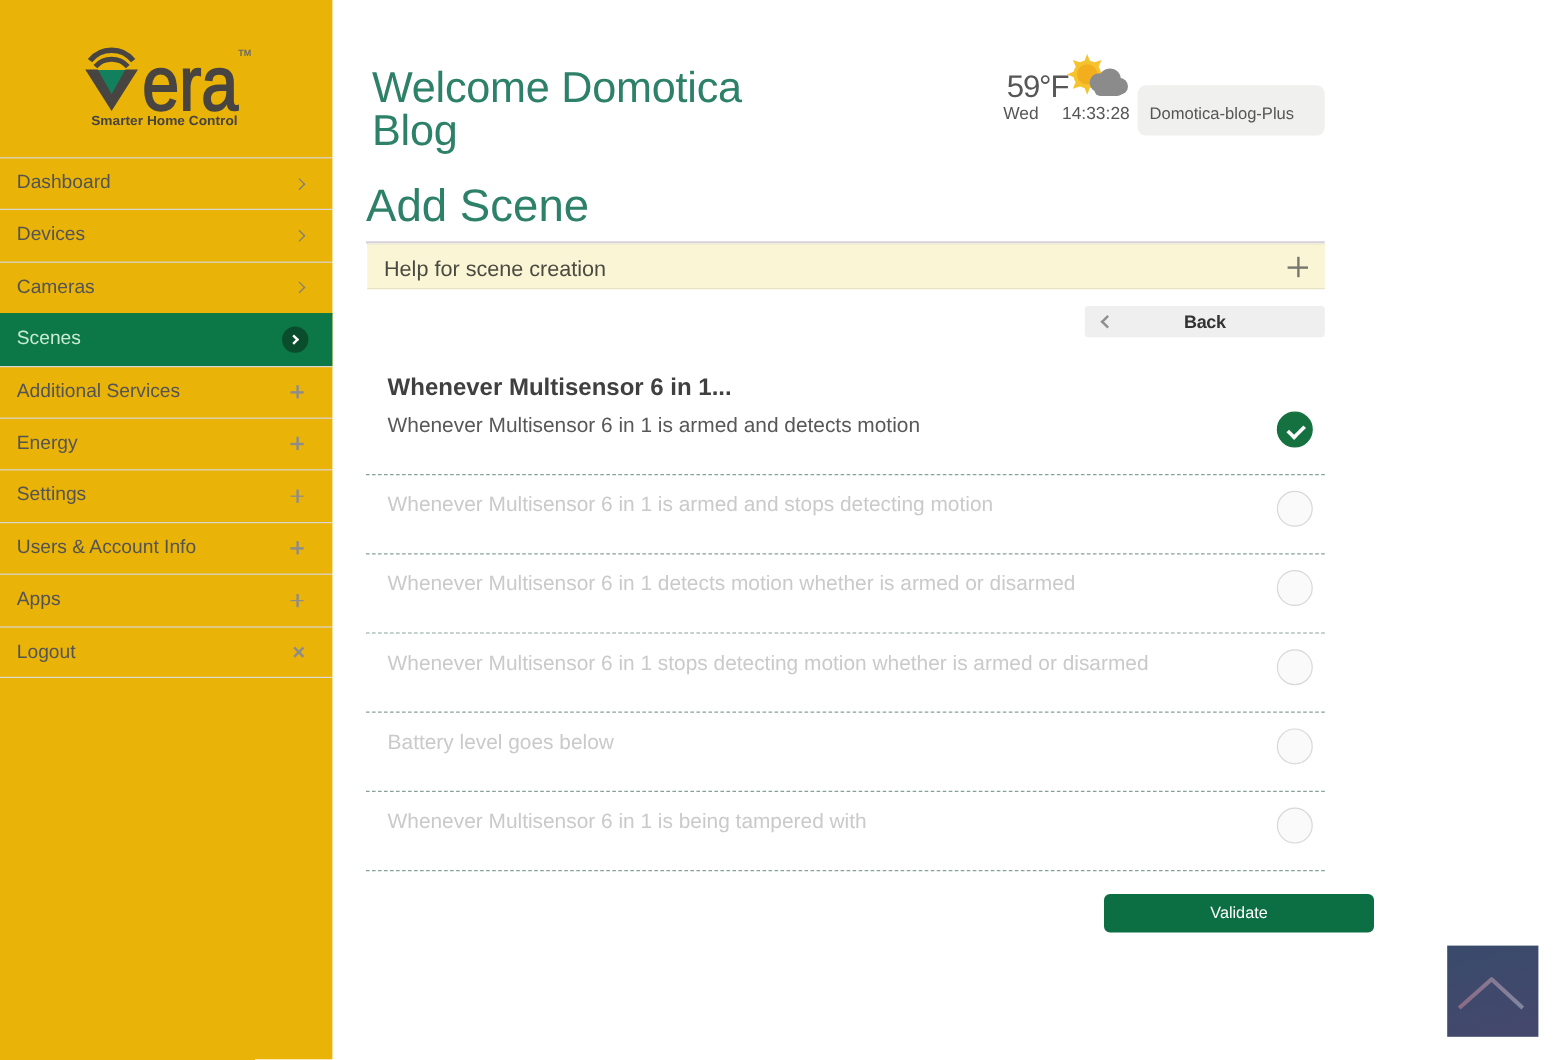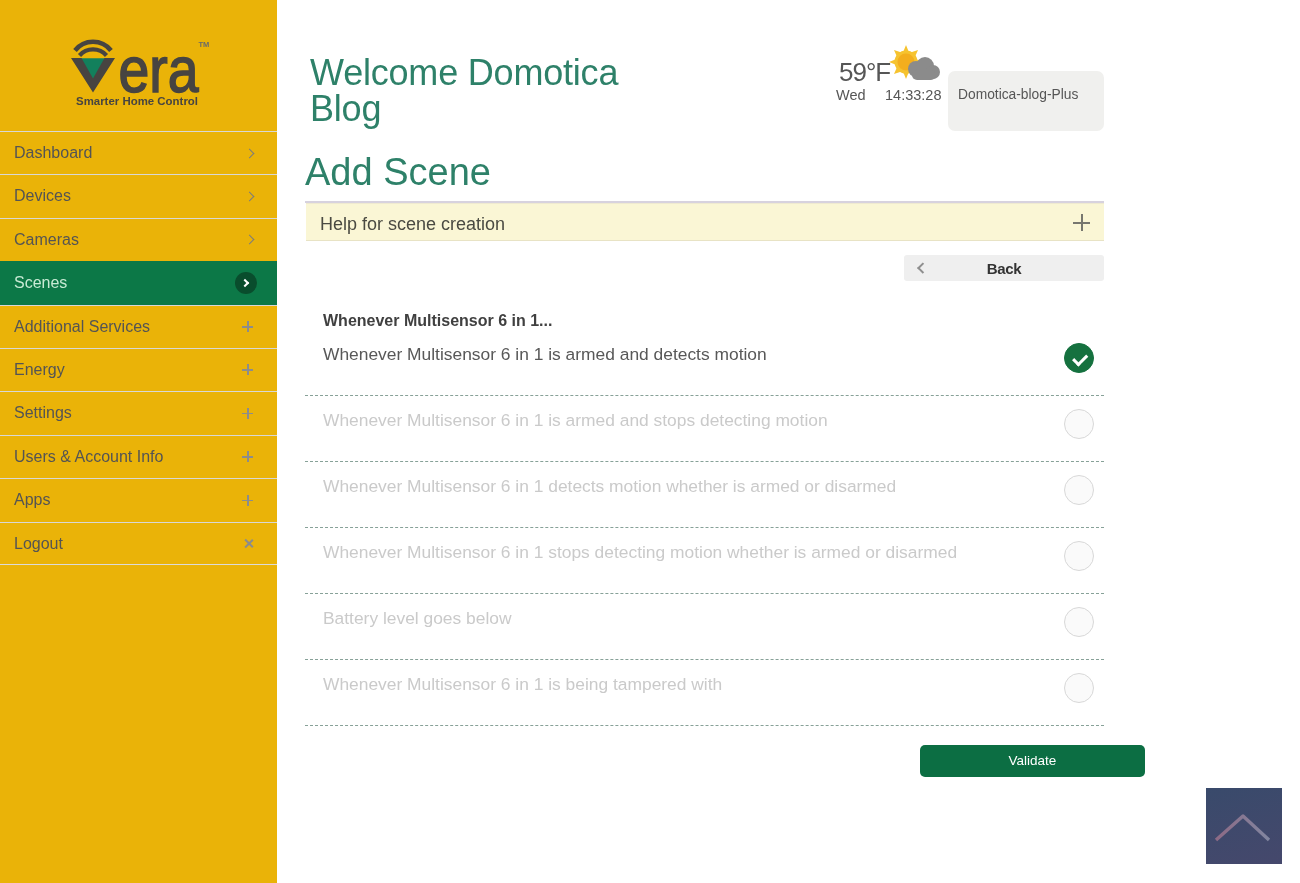--- a/index.html
+++ b/index.html
@@ -24,32 +24,32 @@
 .xmark:after { transform:rotate(-45deg); }
 .activecirc { width:22px; height:22px; border-radius:50%; background:#094d2d; display:flex; align-items:center; justify-content:center; margin-right:-4px; }
 .activecirc .chev { width:6px; height:6px; border-top:2px solid #fff; border-right:2px solid #fff; margin-left:-2px; }
 
 
 #welcome { position:absolute; left:310px; top:55px; width:330px; font-size:36px; line-height:36px; letter-spacing:-0.2px; color:#2e8169; }
 #weather59 { position:absolute; left:839px; top:57px; font-size:26px; letter-spacing:-1px; color:#565656; }
 #wicon { position:absolute; left:888px; top:42px; }
 #wed { position:absolute; left:836px; top:87px; font-size:14.5px; color:#565656; }
 #time { position:absolute; left:885px; top:87px; font-size:14.5px; color:#565656; }
-#devbtn { position:absolute; left:948px; top:71px; width:156px; height:60px; background:#f0f0ee; border-radius:7px; font-size:13.8px; color:#565656; line-height:47px; padding-left:10px; }
+#devbtn { position:absolute; left:948px; top:71px; width:156px; height:42px; background:#f0f0ee; border-radius:7px; font-size:13.8px; color:#565656; line-height:47px; padding-left:10px; }
 #addscene { position:absolute; left:305px; top:151px; font-size:38px; color:#2e8169; }
 #helpbar { position:absolute; left:306px; top:203px; width:798px; height:38px; background:#faf6d5; border-top:1px solid #efead0; border-bottom:1px solid #e8e3c5; }
 #helptopline { position:absolute; left:305px; top:201px; width:799px; height:2px; background:#d7d2de; }
 #helpbar span { position:absolute; left:14px; top:10px; font-size:18px; color:#4a4a42; }
 #helpbar .plus { position:absolute; left:auto; right:14px; top:10px; width:17px; height:17px; }
 #helpbar .plus:before { top:8px; width:17px; background:#77776f; }
 #helpbar .plus:after { left:8px; height:17px; background:#77776f; }
 #backbtn { position:absolute; left:904px; top:255px; width:200px; height:26px; background:#efefef; border-radius:3px; }
 #backbtn .bchev { position:absolute; left:15px; top:8.5px; width:7.5px; height:7.5px; border-left:2px solid #8f8f8f; border-bottom:2px solid #8f8f8f; transform:rotate(45deg); }
 #backbtn span { position:absolute; left:0; width:100%; text-align:center; top:4.5px; font-size:15px; font-weight:bold; letter-spacing:-0.3px; color:#333; }
-#listhead { position:absolute; left:323px; top:312px; font-size:16px; font-weight:bold; color:#404040; }
+#listhead { position:absolute; left:323px; top:312px; font-size:20px; font-weight:bold; color:#404040; }
 .row { position:absolute; left:305px; width:799px; height:66px; border-bottom:1px dashed #87a198; }
 .row .txt { position:absolute; left:18px; top:13.5px; font-size:17.4px; color:#cacaca; }
 .row.on .txt { color:#585858; }
 .row .circ { position:absolute; right:10px; top:13px; width:30px; height:30px; border-radius:50%; background:#fafafa; border:1px solid #d8d8d8; }
 .row.on .circ { background:#15713f; border:1px solid #15713f; }
 .row.on .circ:after { content:""; position:absolute; left:7.5px; top:9.5px; width:11px; height:5.5px; border-left:3px solid #fff; border-bottom:3px solid #fff; transform:rotate(-45deg); }
 #validate { position:absolute; left:920px; top:745px; width:225px; height:32px; background:#0c6e43; border-radius:5px; color:#fff; font-size:13.5px; text-align:center; line-height:32px; }
 #scrolltop { position:absolute; left:1206px; top:788px; width:76px; height:76px; background:linear-gradient(165deg,#394a6b,#45486c); }
 </style>
 </head>

